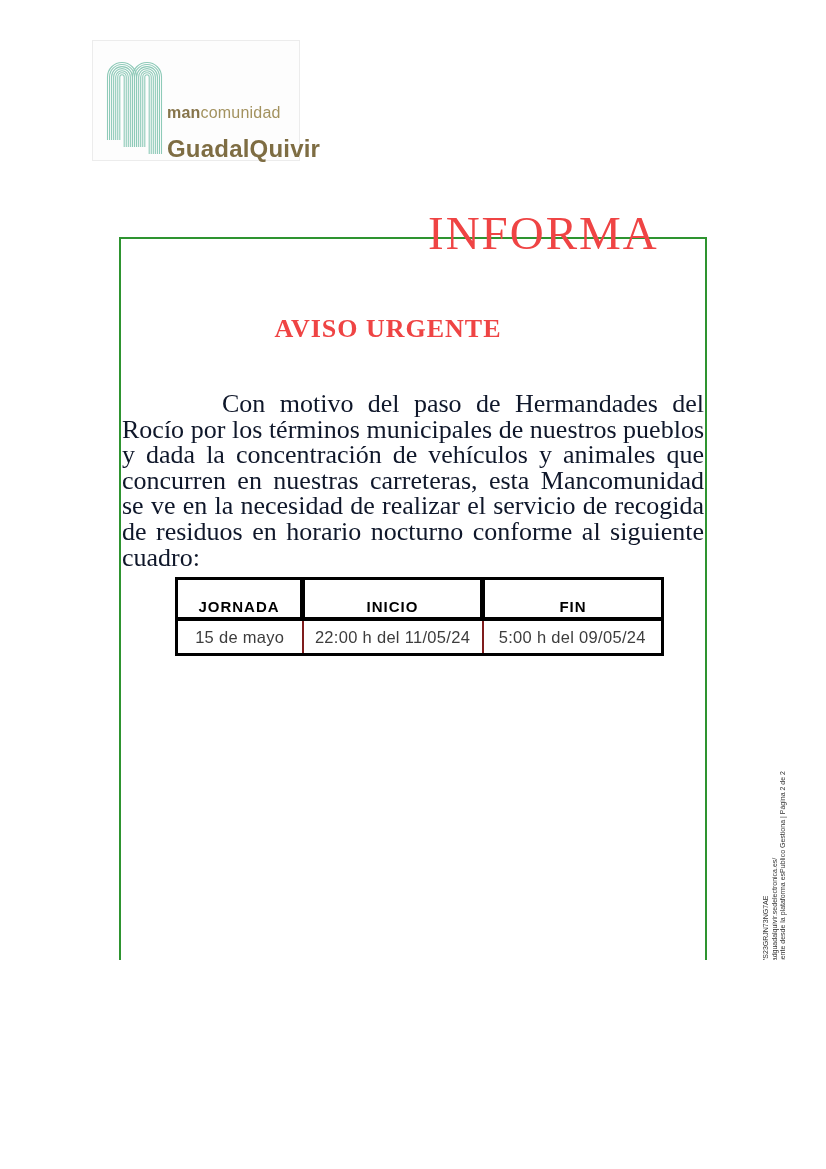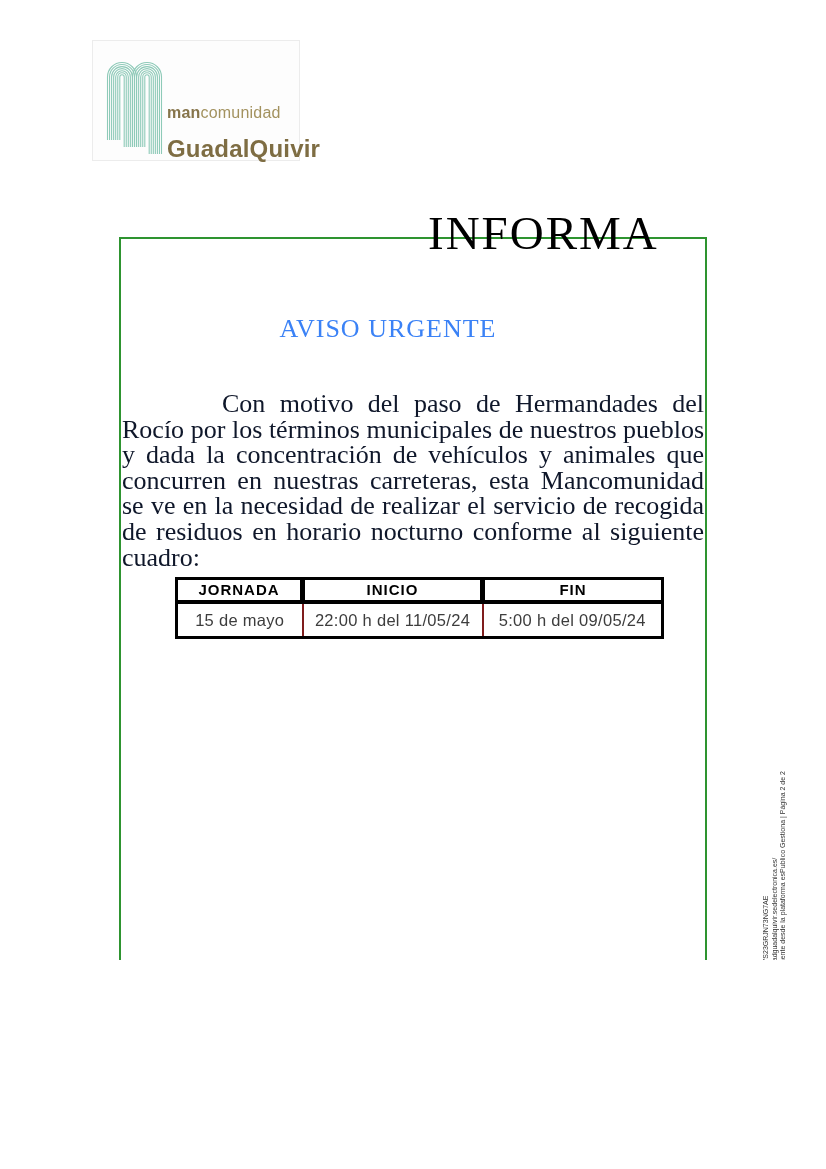--- a/index.html
+++ b/index.html
@@ -15,48 +15,48 @@
   }
   .logo-arcs { position:absolute; left:8px; top:8px; }
   .logo-text { position:absolute; left:74px; top:64px; font-family:"Liberation Sans", sans-serif; line-height:1; }
   .logo-line1 { font-size:16px; color:#a3925f; letter-spacing:0.2px; }
   .logo-line1 b { color:#86744a; font-weight:700; }
   .logo-line2 { font-size:24px; font-weight:700; color:#7e6d43; margin-top:16px; letter-spacing:0.2px; }
 
   
   .informa-title {
     position:absolute; left:428px; top:206px; z-index:2;
-    font-size:47px; letter-spacing:2px; color:#000000; font-weight:400;
+    font-size:47px; letter-spacing:2px; color:#ef4444; font-weight:400;
   }
 
   
   .notice-box {
     position:absolute; left:119px; top:237px; width:588px; height:773px;
     border:2px solid #2e9430; box-sizing:border-box;
   }
   .aviso-heading {
     position:absolute; top:75px; left:0; right:50px; text-align:center;
-    font-size:26px; font-weight:400; letter-spacing:1px; color:#3b82f6;
+    font-size:26px; font-weight:700; letter-spacing:1px; color:#ef4444;
   }
   .body-paragraph {
     position:absolute; top:126px; left:1px; right:1px;
     font-size:26px; line-height:25.6px; color:#0f172a;
     text-align:justify; text-indent:100px;
   }
 
   
   .schedule-table {
     position:absolute; left:54px; top:338px;
     border-collapse:collapse; border:3px solid #000;
     font-family:"Liberation Sans", sans-serif;
   }
   .schedule-table th {
     border:2px solid #000; border-bottom:4px solid #000;
     font-size:15px; letter-spacing:1px; color:#000;
-    height:18px; padding:0 4px 2px; text-align:center;
+    height:18px; padding:17px 4px 2px; text-align:center;
   }
   .schedule-table th + th { border-left:5px solid #000; }
   .schedule-table td {
     border:2px solid #7f1d1d; font-size:16.5px; color:#3d3d3d;
     height:32px; padding:0 4px; text-align:center; letter-spacing:0.3px;
   }
   .col-jornada { width:114px; }
   .col-inicio  { width:167px; }
   .col-fin     { width:168px; }
 

